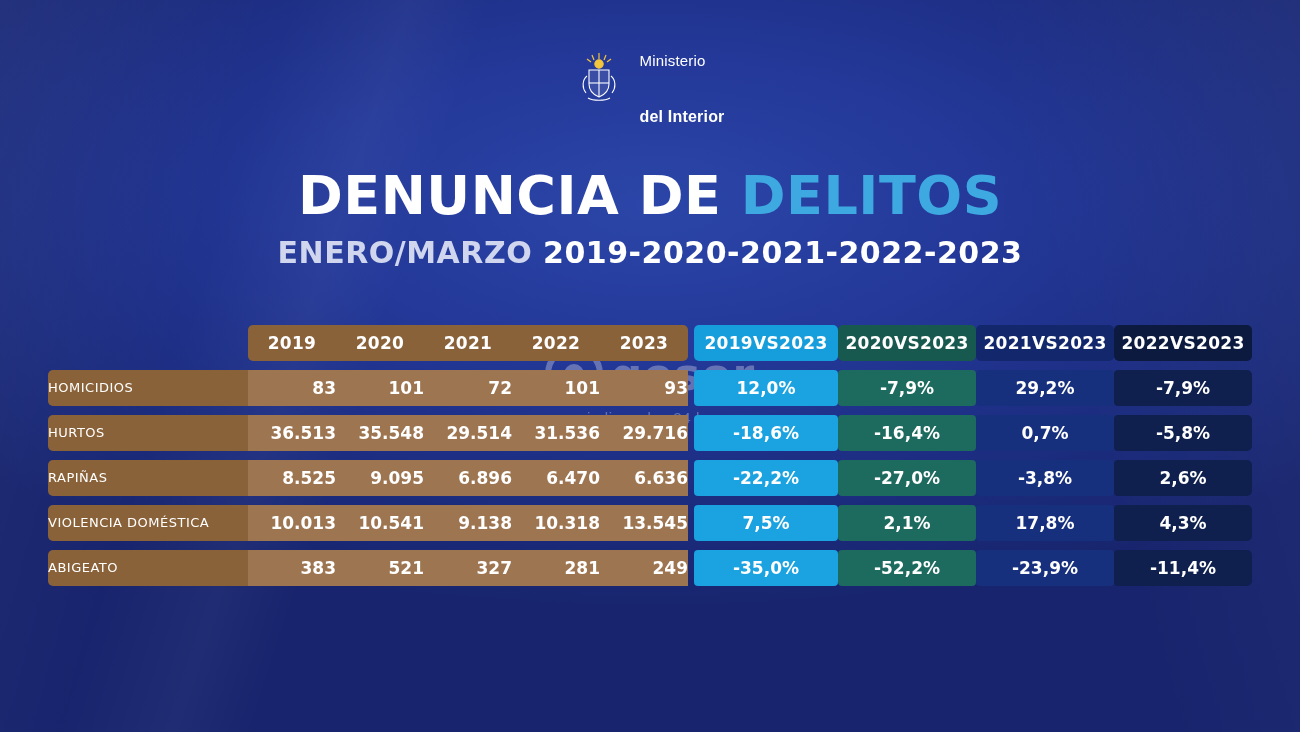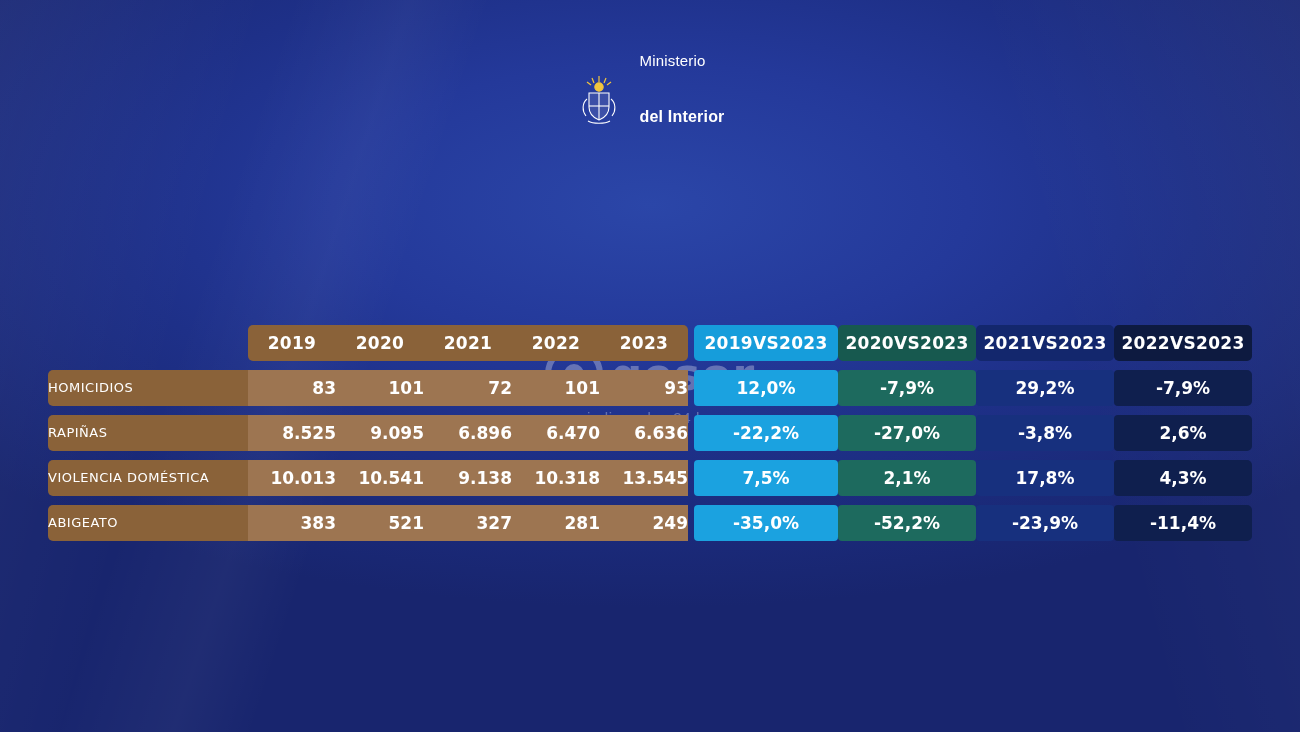--- a/index.html
+++ b/index.html
@@ -46,21 +46,21 @@
 
   
   .header {
     position: relative;
     z-index: 3;
     padding-top: 52px;
     text-align: center;
   }
   .brand {
     display: inline-flex;
-    align-items: flex-end;
+    align-items: flex-start;
     gap: 16px;
   }
   .brand-emblem {
     width: 48px;
     height: 52px;
     position: relative;
   }
   .brand-text {
     text-align: left;
     line-height: 1.15;
@@ -270,20 +270,28 @@
           </g>
         </svg>
       </span>
       <span class="brand-text">
         <div class="brand-line1">Ministerio</div>
         <div class="brand-line2">del Interior</div>
       </span>
     </div>
   </div>
 
+  <div class="titles">
+    <div class="title-main">
+      <span>DENUNCIA DE </span><span class="accent">DELITOS</span>
+    </div>
+    <div class="title-sub">
+      <span class="muted">ENERO/MARZO </span><span>2019-2020-2021-2022-2023</span>
+    </div>
+  </div>
 
   <div class="watermark">
     <div class="wm-row">
       <span class="wm-mark"></span>
       <span class="wm-name">gesor</span>
     </div>
     <div class="wm-tag">periodismo las 24 horas</div>
   </div>
 
   <div class="table-wrap">
@@ -325,20 +333,33 @@
           <td class="cell val">72</td>
           <td class="cell val">101</td>
           <td class="cell val">93</td>
           <td class="gapcol"></td>
           <td class="cell cmp1">12,0%</td>
           <td class="cell cmp2">-7,9%</td>
           <td class="cell cmp3">29,2%</td>
           <td class="cell cmp4 edge">-7,9%</td>
         </tr>
 
+        <tr>
+          <td class="lbl">HURTOS</td>
+          <td class="cell val">36.513</td>
+          <td class="cell val">35.548</td>
+          <td class="cell val">29.514</td>
+          <td class="cell val">31.536</td>
+          <td class="cell val">29.716</td>
+          <td class="gapcol"></td>
+          <td class="cell cmp1">-18,6%</td>
+          <td class="cell cmp2">-16,4%</td>
+          <td class="cell cmp3">0,7%</td>
+          <td class="cell cmp4 edge">-5,8%</td>
+        </tr>
 
         <tr>
           <td class="lbl">RAPIÑAS</td>
           <td class="cell val">8.525</td>
           <td class="cell val">9.095</td>
           <td class="cell val">6.896</td>
           <td class="cell val">6.470</td>
           <td class="cell val">6.636</td>
           <td class="gapcol"></td>
           <td class="cell cmp1">-22,2%</td>

